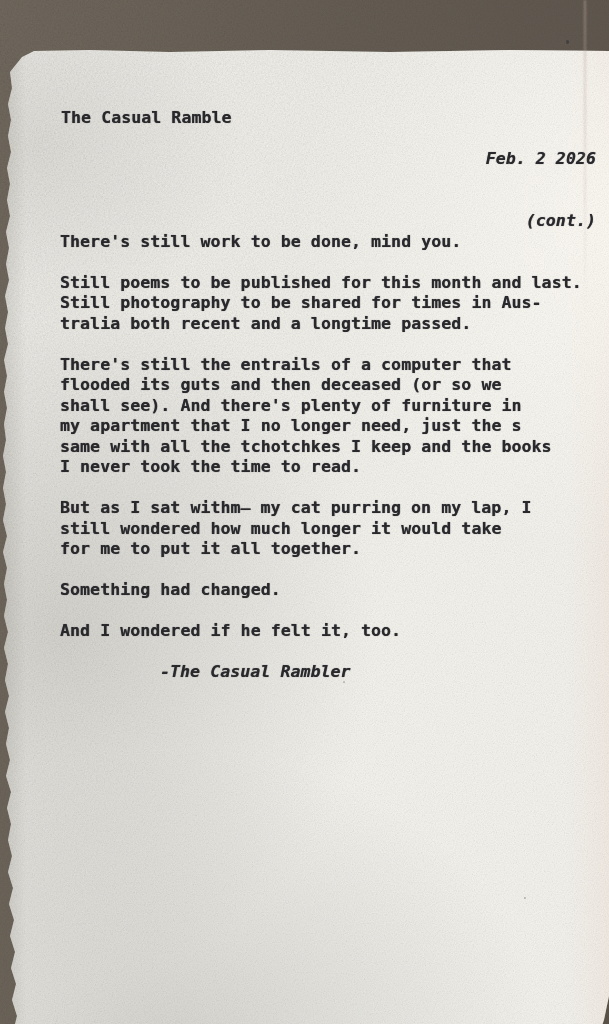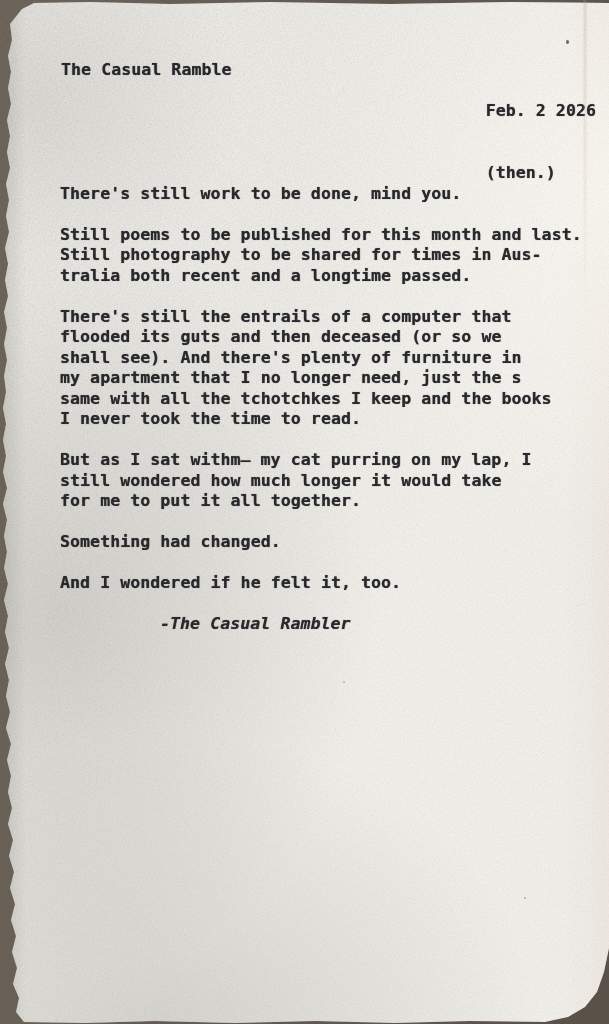--- a/index.html
+++ b/index.html
@@ -25,30 +25,31 @@
       609px 948px,604px 972px,597px 992px,585px 1007px,568px 1017px,545px 1022px,
       470px 1021px,395px 1023px,315px 1021px,235px 1023px,155px 1021px,85px 1023px,24px 1022px,
       16px 1012px,19px 998px,13px 984px,17px 968px,12px 952px,16px 936px,11px 920px,15px 904px,
       10px 888px,14px 872px,9px 856px,13px 840px,8px 824px,12px 808px,8px 792px,11px 776px,
       7px 760px,11px 744px,6px 728px,10px 712px,6px 696px,9px 680px,5px 664px,9px 648px,
       5px 632px,8px 616px,4px 600px,8px 584px,4px 568px,7px 552px,4px 536px,7px 520px,
       3px 504px,7px 488px,3px 472px,6px 456px,3px 440px,6px 424px,3px 408px,6px 392px,
       4px 376px,7px 360px,4px 344px,7px 328px,4px 312px,8px 296px,5px 280px,8px 264px,
       5px 248px,9px 232px,6px 216px,9px 200px,6px 184px,10px 168px,7px 152px,10px 136px,
       7px 120px,11px 104px,8px 88px,11px 72px,8px 56px,12px 40px,10px 24px);
+    margin-top:48px;
   }
   
   .ink{
     color:#2a2a2e;font-weight:700;font-size:16.5px;line-height:20.5px;
     letter-spacing:.1px;
     text-shadow:0 0 1px rgba(25,25,30,.55),.4px .4px 0 rgba(25,25,30,.28);
     white-space:pre;
   }
   .page-header-title{position:absolute;left:61px;top:60px;}
-  .page-header-date{position:absolute;right:13px;top:60px;}
+  .page-header-date{position:absolute;right:13px;top:60px;text-align:right;font-style:italic;}
   .doc-body{position:absolute;left:60px;top:122px;right:20px;}
   .para{margin:0 0 20.5px 0;}
   .signature{margin-left:100px;font-style:italic;}
   
   .grain{position:absolute;inset:0;pointer-events:none;mix-blend-mode:multiply;opacity:.26;}
   .grain-left{
     position:absolute;inset:0;pointer-events:none;mix-blend-mode:multiply;opacity:.30;
     -webkit-mask-image:linear-gradient(115deg,rgba(0,0,0,.95) 0%,rgba(0,0,0,.5) 38%,transparent 62%);
     mask-image:linear-gradient(115deg,rgba(0,0,0,.95) 0%,rgba(0,0,0,.5) 38%,transparent 62%);
   }
@@ -62,21 +63,21 @@
   .speck2{left:524px;top:897px;width:2px;height:2px;opacity:.35;}
   .speck3{left:343px;top:681px;width:2px;height:2px;opacity:.3;}
 </style>
 </head>
 <body>
 
 <div class="paper">
   <div class="ink page-header-title">The Casual Ramble</div>
   <div class="ink page-header-date">
     <div>Feb. 2 2026</div>
-    <div>(then.)</div>
+    <div>(cont.)</div>
   </div>
   <div class="ink doc-body">
     
   <div class="para"><div class="line">There's still work to be done, mind you.</div></div><div class="para"><div class="line">Still poems to be published for this month and last.</div><div class="line">Still photography to be shared for times in Aus-</div><div class="line">tralia both recent and a longtime passed.</div></div><div class="para"><div class="line">There's still the entrails of a computer that</div><div class="line">flooded its guts and then deceased (or so we</div><div class="line">shall see). And there's plenty of furniture in</div><div class="line">my apartment that I no longer need, just the s</div><div class="line">same with all the tchotchkes I keep and the books</div><div class="line">I never took the time to read.</div></div><div class="para"><div class="line">But as I sat withm̶ my cat purring on my lap, I</div><div class="line">still wondered how much longer it would take</div><div class="line">for me to put it all together.</div></div><div class="para"><div class="line">Something had changed.</div></div><div class="para"><div class="line">And I wondered if he felt it, too.</div></div><div class="signature">-The Casual Rambler</div></div>
 </div>
 
 <div class="crease"></div>
 <div class="speck speck1"></div>
 <div class="speck speck2"></div>
 <div class="speck speck3"></div>

